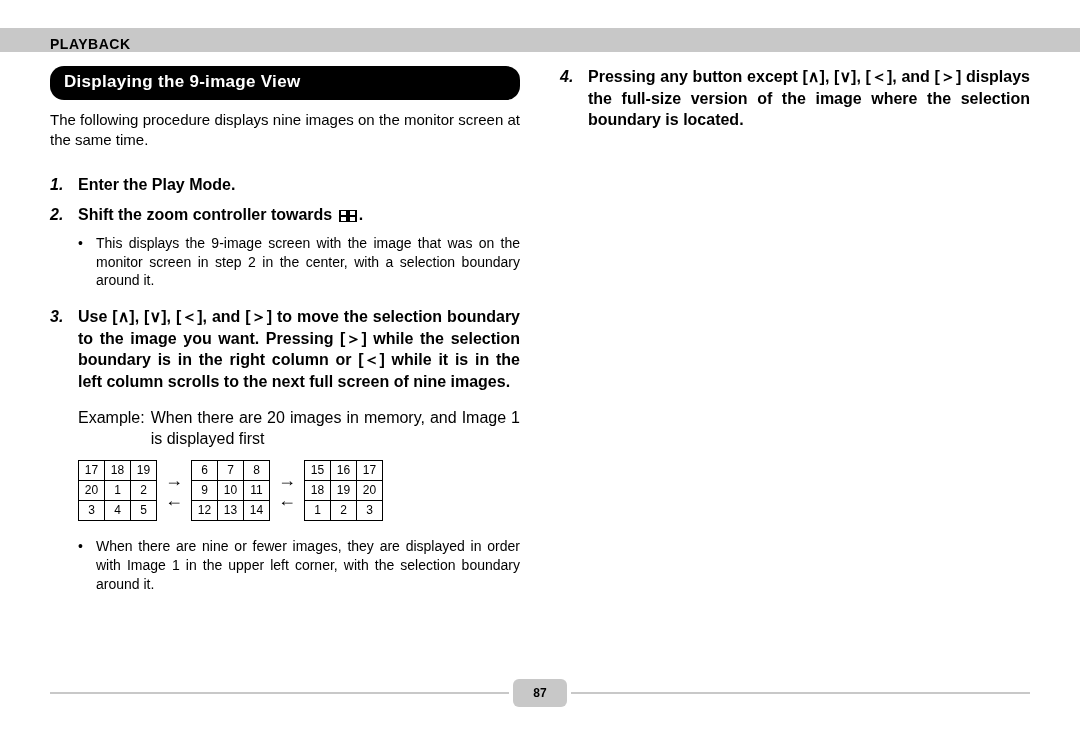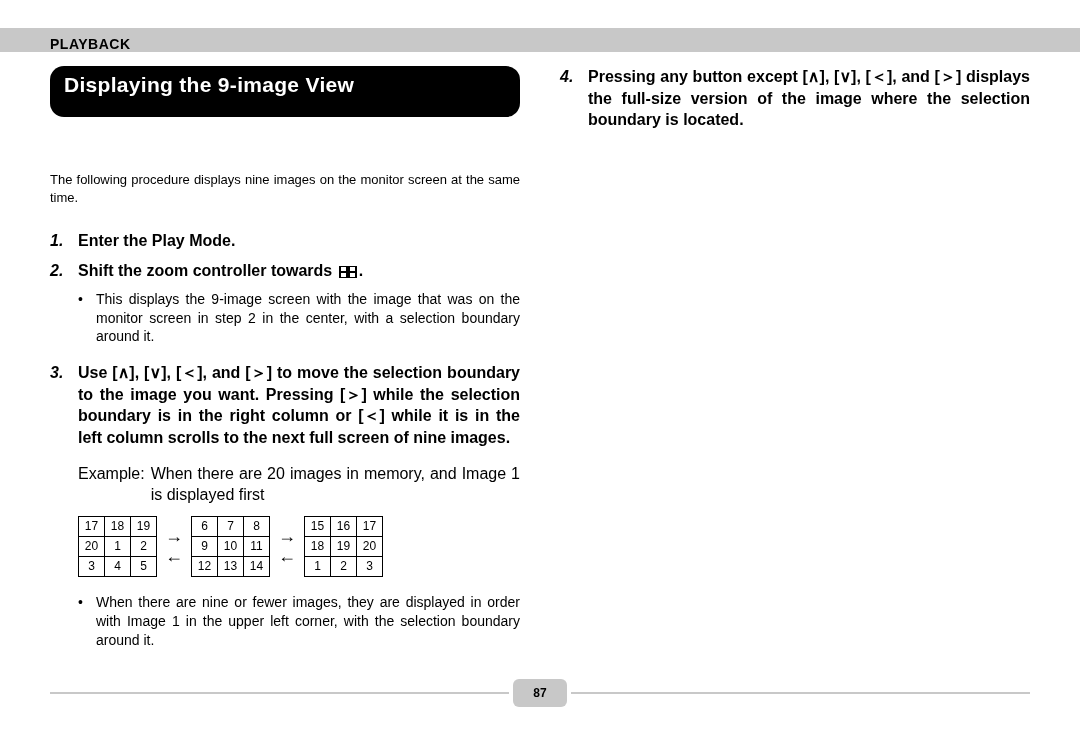--- a/index.html
+++ b/index.html
@@ -39,33 +39,32 @@
     }
     .col {
       flex: 1;
       font-size: 15px;
       line-height: 1.35;
     }
     .section-pill {
       background: #000;
       color: #fff;
       border-radius: 14px;
-      padding: 5px 14px 18px 14px;
-      font-size: 21px;
+      padding: 5px 14px 6px 14px;
+      font-size: 17px;
       font-weight: bold;
       display: inline-block;
       width: 100%;
       margin-bottom: 10px;
       letter-spacing: 0.3px;
     }
     .intro {
-      font-size: 13px;
+      font-size: 15px;
       text-align: justify;
       margin-bottom: 24px;
-      margin-top: 44px;
     }
     .step {
       display: flex;
       margin-bottom: 8px;
     }
     .step-num {
       font-weight: bold;
       font-style: italic;
       width: 28px;
       flex-shrink: 0;

